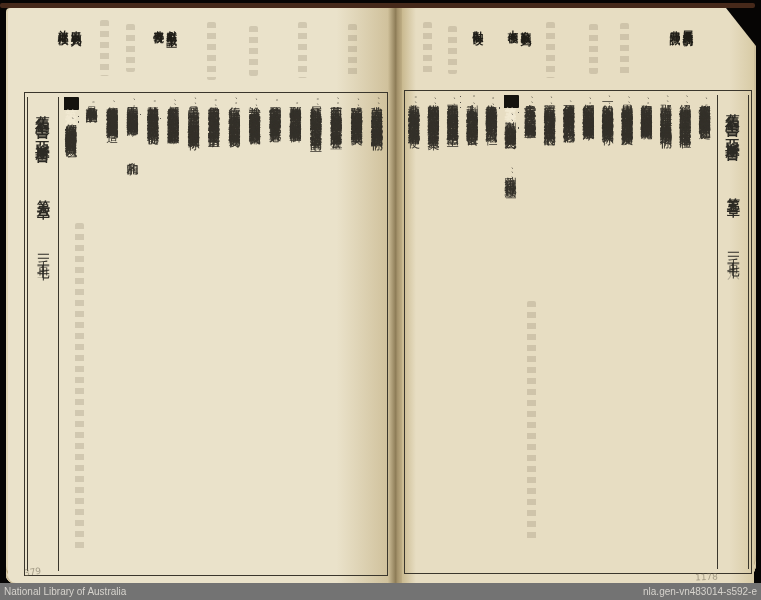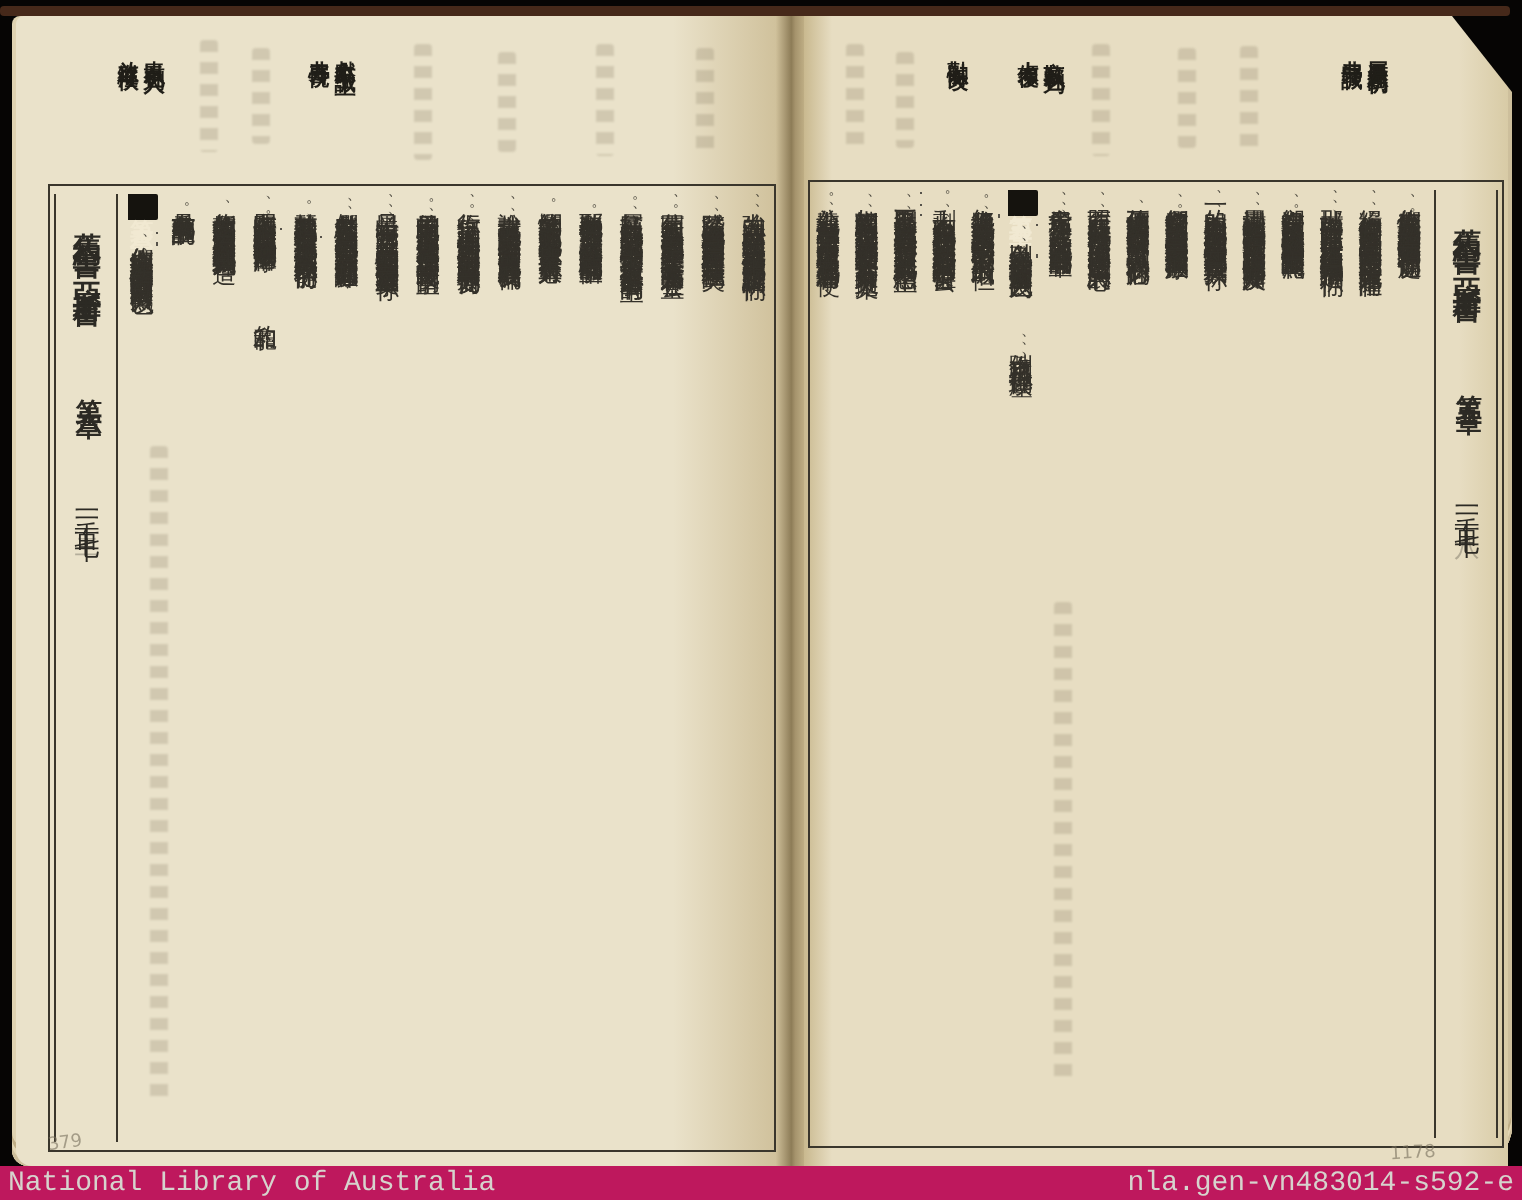--- a/index.html
+++ b/index.html
@@ -41,23 +41,23 @@
   .badge{background:#15130e;color:#f1e9d2;padding:3px 1.5px 4px;margin-inline-end:4px;
         border-radius:1px;font-size:11.5px;letter-spacing:2px;font-weight:bold;display:inline-block;}
   .punc{display:inline-block;inline-size:3px;font-size:8px;opacity:.85;transform:translate(3px,-2px);}
   .pn{border-right:1.2px solid #56524a;padding-right:.5px;}
   .nt{display:inline-block;inline-size:36px;font-size:7.5px;line-height:8px;letter-spacing:0;
         opacity:.92;margin-inline:1px;}
   .pencil{position:absolute;font-family:"DejaVu Sans",sans-serif;font-size:9px;color:#776f5c;
         opacity:.6;z-index:5;}
   .pencil-left{left:16px;bottom:6px;transform:rotate(-8deg);}
   .pencil-right{right:36px;bottom:1px;transform:rotate(-3deg);}
-  .footer{position:absolute;left:0;bottom:0;width:100%;height:17px;background:#be185d;z-index:9;
+  .footer{position:absolute;left:0;bottom:0;width:100%;height:17px;background:#737373;z-index:9;
         display:flex;justify-content:space-between;align-items:center;box-sizing:border-box;
-        padding:0 4px;font-family:Liberation Mono, monospace;font-size:14px;color:#d6d3cd;}
+        padding:0 4px;font-family:Liberation Sans, sans-serif;font-size:10px;color:#d6d3cd;}
 </style>
 </head>
 <body>
 
 <div class="stage">
   <div class="top-edge"></div>
 
   <div class="book">
 
     <div class="page page-left">

